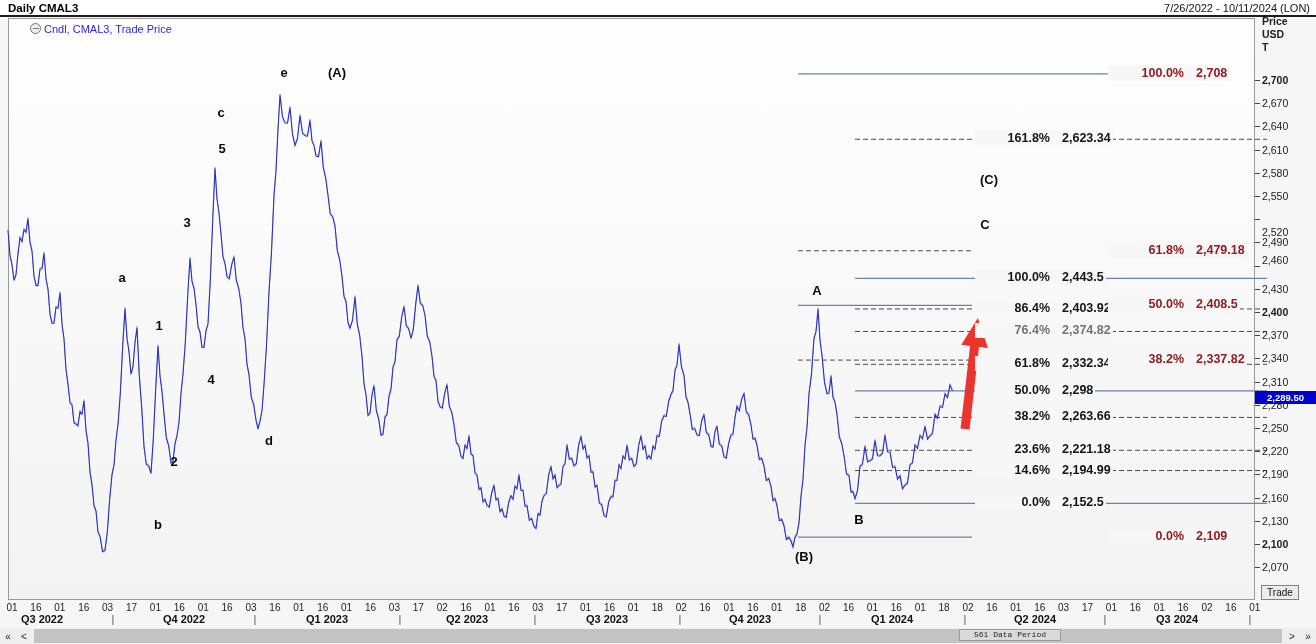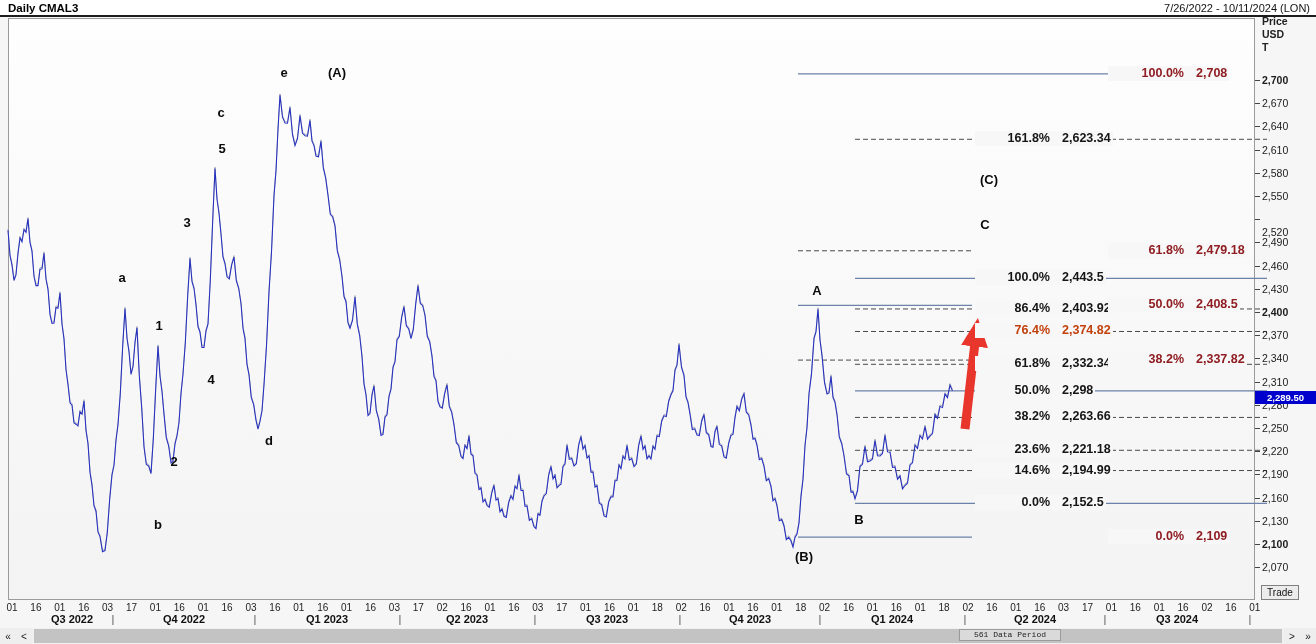--- a/index.html
+++ b/index.html
@@ -104,27 +104,30 @@
       <line x1="798" x2="972" y1="537.04" y2="537.04" stroke="#6b82aa" stroke-width="1.3"></line>
     </g>
   <g id="series-group">
       <path d="M8.0 228.8L10.0 254.2L12.0 263.7L14.0 279.0L16.0 273.5L18.0 252.1L20.0 236.4L22.0 240.3L24.0 228.2L26.0 230.9L28.0 217.4L30.0 241.1L32.0 249.9L34.0 275.0L36.0 284.1L38.0 284.1L40.0 267.8L42.0 267.4L44.0 251.8L46.0 277.8L48.0 287.8L50.0 313.1L52.0 322.0L54.0 321.6L56.0 305.9L58.0 306.7L60.0 291.6L62.0 322.8L64.0 337.6L66.0 368.2L68.0 383.2L70.0 401.3L72.0 403.6L74.0 421.4L76.0 422.7L78.0 424.4L80.0 410.3L82.0 412.8L84.0 399.6L86.0 429.2L88.0 442.2L90.0 470.9L92.0 483.8L94.0 504.5L96.0 509.7L98.0 530.7L100.0 535.1L102.5 550.2L105.0 549.1L107.3 531.2L109.7 497.7L112.0 473.4L114.0 464.0L116.0 438.7L118.0 423.2L120.3 392.1L122.7 344.9L125.0 307.2L127.0 337.0L129.0 350.3L131.0 372.9L133.0 365.3L135.0 341.3L137.0 326.4L139.3 374.4L141.7 406.4L144.0 445.5L146.3 463.0L148.7 464.5L151.0 472.2L153.3 437.8L155.7 387.6L158.0 344.8L160.0 374.7L162.0 390.2L164.0 412.9L166.3 436.3L168.7 444.6L171.0 461.5L173.0 459.9L175.0 442.5L177.0 434.5L179.0 421.3L181.0 392.3L183.0 372.7L185.3 341.7L187.7 294.5L190.0 257.1L192.0 280.2L194.0 287.0L196.0 303.5L198.0 325.3L200.0 330.9L202.0 345.9L204.0 346.0L206.0 329.6L208.0 322.7L210.3 279.0L212.7 219.4L215.0 167.1L217.0 197.7L219.0 212.0L221.0 232.8L223.0 255.7L225.0 262.4L227.0 275.3L229.3 277.4L231.7 263.4L234.0 255.6L236.3 279.2L238.7 287.0L241.0 302.2L243.0 326.9L245.0 337.1L247.0 363.2L249.0 373.4L251.3 396.2L253.7 403.3L256.0 418.8L258.0 427.6L260.0 419.9L262.0 409.5L264.0 383.2L266.5 344.5L269.0 290.6L271.5 250.5L274.0 194.4L276.0 169.4L278.0 128.0L280.0 93.8L282.5 115.7L285.0 121.6L287.5 121.8L290.0 106.2L292.5 133.2L295.0 144.1L297.5 137.2L300.0 114.2L302.5 131.8L305.0 134.2L307.5 134.6L310.0 119.1L312.0 139.6L314.0 144.1L316.0 154.6L318.5 155.3L321.0 139.8L323.3 166.3L325.7 176.9L328.0 194.0L330.3 212.8L332.7 215.5L335.0 224.7L337.3 249.4L339.7 258.5L342.0 275.3L344.0 295.1L346.0 300.2L348.0 321.5L350.0 326.8L352.5 319.0L355.0 295.5L357.3 322.9L359.7 334.3L362.0 355.2L364.0 382.6L366.0 393.5L368.0 414.0L370.0 412.0L372.0 393.6L374.0 384.5L376.3 409.2L378.7 417.9L381.0 433.9L383.0 432.9L385.0 415.7L387.0 413.3L389.0 395.0L391.0 387.9L393.0 366.2L395.0 360.4L397.0 338.5L399.3 335.1L401.7 315.8L404.0 305.3L406.3 324.4L408.7 327.5L411.0 337.1L413.3 328.1L415.7 302.9L418.0 284.2L420.3 301.9L422.7 304.2L425.0 314.0L427.3 335.0L429.7 340.4L432.0 355.0L434.0 375.1L436.0 379.4L438.0 400.1L440.0 405.5L442.3 406.7L444.7 392.2L447.0 383.3L449.3 405.1L451.7 410.8L454.0 423.5L456.3 441.2L458.7 444.2L461.0 455.0L463.0 457.2L465.0 444.0L467.0 447.2L469.0 434.6L471.0 452.7L473.0 454.3L475.0 471.8L477.0 473.7L479.0 488.0L481.0 486.5L483.0 500.5L485.0 498.1L487.0 504.0L489.3 505.8L491.7 491.7L494.0 484.0L496.0 498.6L498.0 497.2L500.0 510.4L502.0 507.6L504.0 514.8L506.3 515.9L508.7 501.1L511.0 494.5L513.0 498.0L515.0 484.9L517.0 487.3L519.0 473.7L521.0 489.0L523.0 489.0L525.0 504.9L527.0 504.4L529.3 518.9L531.7 517.3L534.0 525.3L536.0 527.1L538.0 512.5L540.0 513.8L542.0 499.9L544.0 494.5L546.3 492.1L548.7 473.7L551.0 465.2L553.0 477.5L555.0 473.9L557.0 486.3L559.0 484.1L561.0 482.7L563.0 465.3L565.0 462.5L567.0 443.8L569.3 457.9L571.7 457.0L574.0 464.6L576.3 462.2L578.7 443.7L581.0 435.2L583.0 447.7L585.0 444.3L587.0 456.7L589.0 454.5L591.0 470.6L593.0 470.6L595.0 485.5L597.0 484.2L599.3 501.6L601.7 503.4L604.0 514.4L606.3 515.5L608.7 500.6L611.0 495.2L613.0 495.4L615.0 479.3L617.0 479.1L619.0 463.7L621.0 467.2L623.0 454.8L625.0 457.7L627.0 444.2L629.3 458.6L631.7 457.0L634.0 465.2L636.3 462.6L638.7 444.1L641.0 434.5L643.0 447.9L645.0 444.7L647.0 457.4L649.0 454.4L651.0 457.5L653.0 444.9L655.0 447.9L657.0 434.4L659.3 435.1L661.7 419.7L664.0 414.3L666.3 415.1L668.7 400.0L671.0 393.3L673.0 389.3L675.0 368.9L677.0 363.9L679.0 343.0L681.5 366.0L684.0 374.1L686.0 395.6L688.0 401.1L690.0 412.7L692.3 428.0L694.7 427.3L697.0 433.6L699.3 434.1L701.7 419.7L704.0 413.2L706.3 431.2L708.7 433.3L711.0 445.1L713.0 445.7L715.0 430.3L717.0 425.0L719.3 442.8L721.7 444.6L724.0 455.4L726.3 456.6L728.7 441.9L731.0 433.8L733.0 432.9L735.0 416.2L737.0 405.1L739.3 409.5L741.7 397.8L744.0 392.5L746.3 410.7L748.7 413.5L751.0 423.8L753.0 437.7L755.0 437.0L757.0 443.9L759.3 458.2L761.7 457.0L764.0 464.9L766.3 479.2L768.7 477.3L771.0 485.2L773.0 499.3L775.0 497.2L777.0 504.4L779.3 519.3L781.7 518.1L784.0 524.5L786.3 538.1L788.7 535.8L791.0 539.5L793.0 545.7L795.0 535.9L797.0 532.5L799.0 521.6L801.0 494.9L803.0 477.9L805.0 444.3L807.0 426.2L809.0 392.5L811.5 372.6L814.0 337.1L816.0 330.3L818.0 307.7L820.0 338.8L822.0 354.1L824.5 381.1L827.0 392.5L829.0 391.4L831.0 374.7L833.0 396.0L835.0 400.8L837.0 413.3L839.3 435.7L841.7 442.2L844.0 454.5L846.5 472.5L849.0 474.3L851.0 490.6L853.0 490.4L855.0 497.5L857.5 489.3L860.0 465.0L862.5 462.8L865.0 445.0L867.5 460.3L870.0 459.6L872.5 457.4L875.0 439.0L877.5 454.3L880.0 454.4L882.5 452.0L885.0 433.8L887.5 450.4L890.0 450.7L892.5 465.9L895.0 465.4L897.5 477.8L900.0 474.6L902.5 487.4L905.0 484.0L907.5 481.7L910.0 463.7L912.5 461.3L915.0 443.7L917.5 447.0L920.0 434.2L922.5 437.5L925.0 425.0L927.5 437.7L930.0 434.7L932.5 432.0L935.0 413.1L937.5 417.0L940.0 404.9L942.5 406.1L945.0 392.6L947.5 396.1L950.0 383.7L952.5 389.4" fill="none" stroke="#9aa0a8" stroke-width="0.8"></path>
       <path d="M8.0 230.3L10.0 255.7L12.0 265.2L14.0 280.5L16.0 275.0L18.0 253.6L20.0 237.9L22.0 241.8L24.0 229.7L26.0 232.4L28.0 218.9L30.0 242.6L32.0 251.4L34.0 276.5L36.0 285.6L38.0 285.6L40.0 269.3L42.0 268.9L44.0 253.3L46.0 279.3L48.0 289.3L50.0 314.6L52.0 323.5L54.0 323.1L56.0 307.4L58.0 308.2L60.0 293.1L62.0 324.3L64.0 339.1L66.0 369.7L68.0 384.7L70.0 402.8L72.0 405.1L74.0 422.9L76.0 424.2L78.0 425.9L80.0 411.8L82.0 414.3L84.0 401.1L86.0 430.7L88.0 443.7L90.0 472.4L92.0 485.3L94.0 506.0L96.0 511.2L98.0 532.2L100.0 536.6L102.5 551.7L105.0 550.6L107.3 532.7L109.7 499.2L112.0 474.9L114.0 465.5L116.0 440.2L118.0 424.7L120.3 393.6L122.7 346.4L125.0 308.7L127.0 338.5L129.0 351.8L131.0 374.4L133.0 366.8L135.0 342.8L137.0 327.9L139.3 375.9L141.7 407.9L144.0 447.0L146.3 464.5L148.7 466.0L151.0 473.7L153.3 439.3L155.7 389.1L158.0 346.3L160.0 376.2L162.0 391.7L164.0 414.4L166.3 437.8L168.7 446.1L171.0 463.0L173.0 461.4L175.0 444.0L177.0 436.0L179.0 422.8L181.0 393.8L183.0 374.2L185.3 343.2L187.7 296.0L190.0 258.6L192.0 281.7L194.0 288.5L196.0 305.0L198.0 326.8L200.0 332.4L202.0 347.4L204.0 347.5L206.0 331.1L208.0 324.2L210.3 280.5L212.7 220.9L215.0 168.6L217.0 199.2L219.0 213.5L221.0 234.3L223.0 257.2L225.0 263.9L227.0 276.8L229.3 278.9L231.7 264.9L234.0 257.1L236.3 280.7L238.7 288.5L241.0 303.7L243.0 328.4L245.0 338.6L247.0 364.7L249.0 374.9L251.3 397.7L253.7 404.8L256.0 420.3L258.0 429.1L260.0 421.4L262.0 411.0L264.0 384.7L266.5 346.0L269.0 292.1L271.5 252.0L274.0 195.9L276.0 170.9L278.0 129.5L280.0 95.3L282.5 117.2L285.0 123.1L287.5 123.3L290.0 107.7L292.5 134.7L295.0 145.6L297.5 138.7L300.0 115.7L302.5 133.3L305.0 135.7L307.5 136.1L310.0 120.6L312.0 141.1L314.0 145.6L316.0 156.1L318.5 156.8L321.0 141.3L323.3 167.8L325.7 178.4L328.0 195.5L330.3 214.3L332.7 217.0L335.0 226.2L337.3 250.9L339.7 260.0L342.0 276.8L344.0 296.6L346.0 301.7L348.0 323.0L350.0 328.3L352.5 320.5L355.0 297.0L357.3 324.4L359.7 335.8L362.0 356.7L364.0 384.1L366.0 395.0L368.0 415.5L370.0 413.5L372.0 395.1L374.0 386.0L376.3 410.7L378.7 419.4L381.0 435.4L383.0 434.4L385.0 417.2L387.0 414.8L389.0 396.5L391.0 389.4L393.0 367.7L395.0 361.9L397.0 340.0L399.3 336.6L401.7 317.3L404.0 306.8L406.3 325.9L408.7 329.0L411.0 338.6L413.3 329.6L415.7 304.4L418.0 285.7L420.3 303.4L422.7 305.7L425.0 315.5L427.3 336.5L429.7 341.9L432.0 356.5L434.0 376.6L436.0 380.9L438.0 401.6L440.0 407.0L442.3 408.2L444.7 393.7L447.0 384.8L449.3 406.6L451.7 412.3L454.0 425.0L456.3 442.7L458.7 445.7L461.0 456.5L463.0 458.7L465.0 445.5L467.0 448.7L469.0 436.1L471.0 454.2L473.0 455.8L475.0 473.3L477.0 475.2L479.0 489.5L481.0 488.0L483.0 502.0L485.0 499.6L487.0 505.5L489.3 507.3L491.7 493.2L494.0 485.5L496.0 500.1L498.0 498.7L500.0 511.9L502.0 509.1L504.0 516.3L506.3 517.4L508.7 502.6L511.0 496.0L513.0 499.5L515.0 486.4L517.0 488.8L519.0 475.2L521.0 490.5L523.0 490.5L525.0 506.4L527.0 505.9L529.3 520.4L531.7 518.8L534.0 526.8L536.0 528.6L538.0 514.0L540.0 515.3L542.0 501.4L544.0 496.0L546.3 493.6L548.7 475.2L551.0 466.7L553.0 479.0L555.0 475.4L557.0 487.8L559.0 485.6L561.0 484.2L563.0 466.8L565.0 464.0L567.0 445.3L569.3 459.4L571.7 458.5L574.0 466.1L576.3 463.7L578.7 445.2L581.0 436.7L583.0 449.2L585.0 445.8L587.0 458.2L589.0 456.0L591.0 472.1L593.0 472.1L595.0 487.0L597.0 485.7L599.3 503.1L601.7 504.9L604.0 515.9L606.3 517.0L608.7 502.1L611.0 496.7L613.0 496.9L615.0 480.8L617.0 480.6L619.0 465.2L621.0 468.7L623.0 456.3L625.0 459.2L627.0 445.7L629.3 460.1L631.7 458.5L634.0 466.7L636.3 464.1L638.7 445.6L641.0 436.0L643.0 449.4L645.0 446.2L647.0 458.9L649.0 455.9L651.0 459.0L653.0 446.4L655.0 449.4L657.0 435.9L659.3 436.6L661.7 421.2L664.0 415.8L666.3 416.6L668.7 401.5L671.0 394.8L673.0 390.8L675.0 370.4L677.0 365.4L679.0 344.5L681.5 367.5L684.0 375.6L686.0 397.1L688.0 402.6L690.0 414.2L692.3 429.5L694.7 428.8L697.0 435.1L699.3 435.6L701.7 421.2L704.0 414.7L706.3 432.7L708.7 434.8L711.0 446.6L713.0 447.2L715.0 431.8L717.0 426.5L719.3 444.3L721.7 446.1L724.0 456.9L726.3 458.1L728.7 443.4L731.0 435.3L733.0 434.4L735.0 417.7L737.0 406.6L739.3 411.0L741.7 399.3L744.0 394.0L746.3 412.2L748.7 415.0L751.0 425.3L753.0 439.2L755.0 438.5L757.0 445.4L759.3 459.7L761.7 458.5L764.0 466.4L766.3 480.7L768.7 478.8L771.0 486.7L773.0 500.8L775.0 498.7L777.0 505.9L779.3 520.8L781.7 519.6L784.0 526.0L786.3 539.6L788.7 537.3L791.0 541.0L793.0 547.2L795.0 537.4L797.0 534.0L799.0 523.1L801.0 496.4L803.0 479.4L805.0 445.8L807.0 427.7L809.0 394.0L811.5 374.1L814.0 338.6L816.0 331.8L818.0 309.2L820.0 340.3L822.0 355.6L824.5 382.6L827.0 394.0L829.0 392.9L831.0 376.2L833.0 397.5L835.0 402.3L837.0 414.8L839.3 437.2L841.7 443.7L844.0 456.0L846.5 474.0L849.0 475.8L851.0 492.1L853.0 491.9L855.0 499.0L857.5 490.8L860.0 466.5L862.5 464.3L865.0 446.5L867.5 461.8L870.0 461.1L872.5 458.9L875.0 440.5L877.5 455.8L880.0 455.9L882.5 453.5L885.0 435.3L887.5 451.9L890.0 452.2L892.5 467.4L895.0 466.9L897.5 479.3L900.0 476.1L902.5 488.9L905.0 485.5L907.5 483.2L910.0 465.2L912.5 462.8L915.0 445.2L917.5 448.5L920.0 435.7L922.5 439.0L925.0 426.5L927.5 439.2L930.0 436.2L932.5 433.5L935.0 414.6L937.5 418.5L940.0 406.4L942.5 407.6L945.0 394.1L947.5 397.6L950.0 385.2L952.5 390.9" fill="none" stroke="#2630c0" stroke-width="1.05"></path>
     </g>
   <line id="trend-arrow" stroke-width="9" marker-end="url(#arrowhead)" x1="965" y1="429" x2="976" y2="334" stroke="#e8362d"></line>
 </svg>
 
 <div class="legend">
+  <div class="l1">
+    <span class="licon"></span><span class="blue">Cndl, CMAL3, Trade Price</span>
+  </div>
 </div>
 
 <div id="overlay">
     <div class="fib-label" style="left: 975px; top: 131.284px; color: rgb(21, 21, 21);"><span class="pct" style="width: 73px;">161.8%</span><span class="val">2,623.34</span></div>
     <div class="fib-label" style="left: 975px; top: 270.36px; color: rgb(21, 21, 21);"><span class="pct" style="width: 73px;">100.0%</span><span class="val">2,443.5</span></div>
     <div class="fib-label" style="left: 975px; top: 300.969px; color: rgb(21, 21, 21);"><span class="pct" style="width: 73px;">86.4%</span><span class="val">2,403.92</span></div>
-    <div class="fib-label" style="left: 975px; top: 323.473px; color: #c2410c;"><span class="pct" style="width: 73px;">76.4%</span><span class="val">2,374.82</span></div>
+    <div class="fib-label" style="left: 975px; top: 323.473px; color: #737373;"><span class="pct" style="width: 73px;">76.4%</span><span class="val">2,374.82</span></div>
     <div class="fib-label" style="left: 975px; top: 356.324px; color: rgb(21, 21, 21);"><span class="pct" style="width: 73px;">61.8%</span><span class="val">2,332.34</span></div>
     <div class="fib-label" style="left: 975px; top: 382.88px; color: rgb(21, 21, 21);"><span class="pct" style="width: 73px;">50.0%</span><span class="val">2,298</span></div>
     <div class="fib-label" style="left: 975px; top: 409.436px; color: rgb(21, 21, 21);"><span class="pct" style="width: 73px;">38.2%</span><span class="val">2,263.66</span></div>
     <div class="fib-label" style="left: 975px; top: 442.287px; color: rgb(21, 21, 21);"><span class="pct" style="width: 73px;">23.6%</span><span class="val">2,221.18</span></div>
     <div class="fib-label" style="left: 975px; top: 462.541px; color: rgb(21, 21, 21);"><span class="pct" style="width: 73px;">14.6%</span><span class="val">2,194.99</span></div>
     <div class="fib-label" style="left: 975px; top: 495.4px; color: rgb(21, 21, 21);"><span class="pct" style="width: 73px;">0.0%</span><span class="val">2,152.5</span></div>
     <div class="fib-label" style="left: 1108px; top: 65.8133px; color: rgb(143, 29, 34);"><span class="pct" style="width: 74px;">100.0%</span><span class="val">2,708</span></div>
     <div class="fib-label" style="left: 1108px; top: 242.767px; color: rgb(143, 29, 34);"><span class="pct" style="width: 74px;">61.8%</span><span class="val">2,479.18</span></div>
     <div class="fib-label" style="left: 1108px; top: 297.427px; color: rgb(143, 29, 34);"><span class="pct" style="width: 74px;">50.0%</span><span class="val">2,408.5</span></div>
     <div class="fib-label" style="left: 1108px; top: 352.086px; color: rgb(143, 29, 34);"><span class="pct" style="width: 74px;">38.2%</span><span class="val">2,337.82</span></div>
@@ -164,21 +167,21 @@
       <div class="tick-label" style="top: 125.6px;">2,610</div>
       <div class="tickmark" style="top: 154.8px;"></div>
       <div class="tick-label" style="top: 148.8px;">2,580</div>
       <div class="tickmark" style="top: 178px;"></div>
       <div class="tick-label" style="top: 172px;">2,550</div>
       <div class="tickmark" style="top: 201.2px;"></div>
       <div class="tick-label" style="top: 208px;">2,520</div>
       <div class="tickmark" style="top: 224.4px;"></div>
       <div class="tick-label" style="top: 218.4px;">2,490</div>
       <div class="tickmark" style="top: 247.6px;"></div>
-      <div class="tick-label" style="top: 242px;">2,460</div>
+      <div class="tick-label" style="top: 236px;">2,460</div>
       <div class="tickmark" style="top: 270.8px;"></div>
       <div class="tick-label" style="top: 264.8px;">2,430</div>
       <div class="tickmark" style="top: 294px;"></div>
       <div class="tick-label bold" style="top: 288px;">2,400</div>
       <div class="tickmark" style="top: 317.2px;"></div>
       <div class="tick-label" style="top: 311.2px;">2,370</div>
       <div class="tickmark" style="top: 340.4px;"></div>
       <div class="tick-label" style="top: 334.4px;">2,340</div>
       <div class="tickmark" style="top: 363.6px;"></div>
       <div class="tick-label" style="top: 357.6px;">2,310</div>
@@ -253,21 +256,21 @@
       <div class="day-label" style="left: 1087.5px;">17</div>
       <div class="day-label" style="left: 1111.4px;">01</div>
       <div class="day-label" style="left: 1135.3px;">16</div>
       <div class="day-label" style="left: 1159.2px;">01</div>
       <div class="day-label" style="left: 1183.1px;">16</div>
       <div class="day-label" style="left: 1207px;">02</div>
       <div class="day-label" style="left: 1230.9px;">16</div>
       <div class="day-label" style="left: 1254.8px;">01</div>
     </div>
   <div id="quarters">
-      <div class="q-label" style="left: 72px; text-align: center;">Q3 2022</div>
+      <div class="q-label" style="left: 42px; text-align: center;">Q3 2022</div>
       <div class="q-label" style="left: 184px;">Q4 2022</div>
       <div class="q-label" style="left: 327px;">Q1 2023</div>
       <div class="q-label" style="left: 467px;">Q2 2023</div>
       <div class="q-label" style="left: 607px;">Q3 2023</div>
       <div class="q-label" style="left: 750px;">Q4 2023</div>
       <div class="q-label" style="left: 892px;">Q1 2024</div>
       <div class="q-label" style="left: 1035px;">Q2 2024</div>
       <div class="q-label" style="left: 1177px;">Q3 2024</div>
       <div class="q-sep" style="left: 113px;">|</div>
       <div class="q-sep" style="left: 255px;">|</div>

